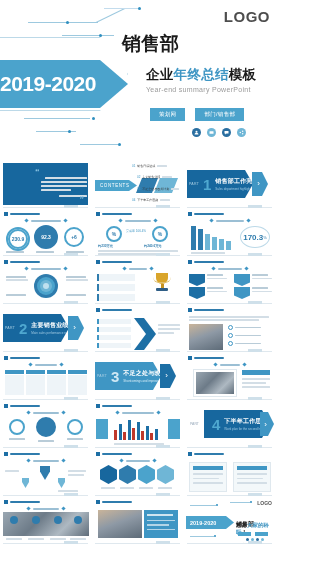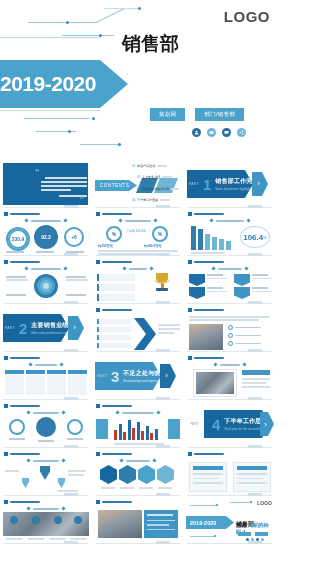--- a/index.html
+++ b/index.html
@@ -167,20 +167,24 @@
 
     <div class="banner-outline"></div>
     <div class="banner">
       <span class="banner-text">2019-2020</span>
     </div>
 
     <div class="cover-title">
       <span class="ct-cn">销售部</span>
     </div>
 
+    <div class="cover-sub">
+      <div class="cs-cn"><span>企业</span><b>年终总结</b><span>模板</span></div>
+      <div class="cs-en">Year-end summary PowerPoint</div>
+    </div>
 
     <div class="cover-btns">
       <div class="cbtn">策划网</div>
       <div class="cbtn">部门/销售部</div>
     </div>
 
     <div class="cover-socials">
       <div class="soc">
           <svg viewBox="0 0 10 10">
             <circle cx="5" cy="3.3" r="2"></circle>
@@ -347,21 +351,21 @@
         </div>
       <div class="barwrap" style="left:7px;top:18px;height:24px;">
         <div class="bar" style="height:24px"></div>
           <div class="bar" style="height:21px"></div>
         <div class="bar lt" style="height:16px"></div>
           <div class="bar lt" style="height:13px"></div>
         <div class="bar lt" style="height:11px"></div>
           <div class="bar lt" style="height:9px"></div>
       </div>
       <div style="position:absolute;left:56px;top:18px;width:30px;height:22px;border:1px solid #bcd9e8;border-radius:50%;display:flex;align-items:center;justify-content:center;">
-        <span style="font-size:8px;font-weight:bold;color:#2f7cad;">106.4</span>
+        <span style="font-size:8px;font-weight:bold;color:#2f7cad;">170.3</span>
           <span style="font-size:4px;color:#2f7cad;">%</span>
       </div>
       <div class="fake lt" style="position:absolute;left:7px;top:44px;width:34px;"></div>
       <div class="sep">
           <span class="mark"></span>
         </div>
     </div>
 
     <div class="cell">
       <div class="s-head">

